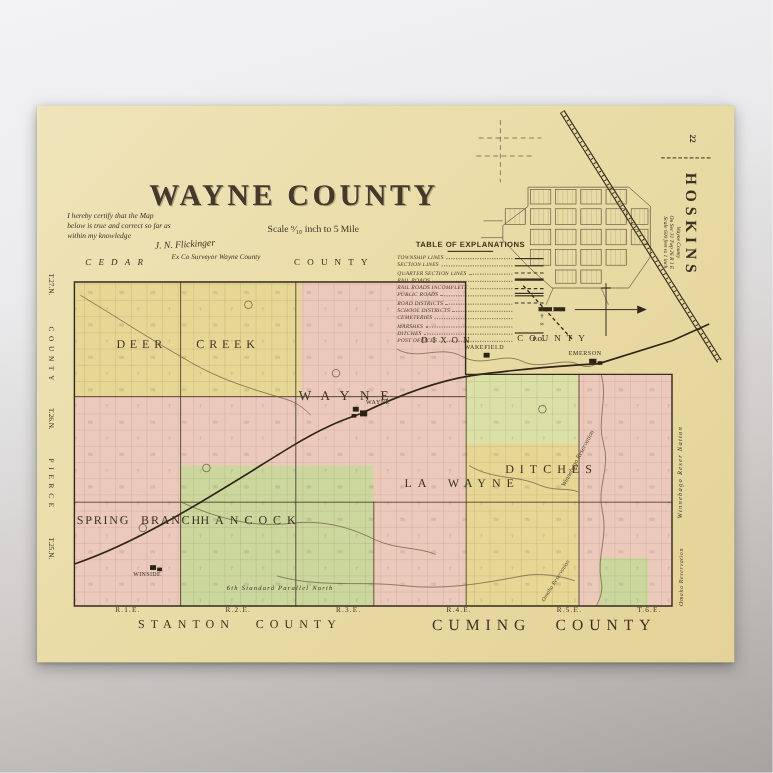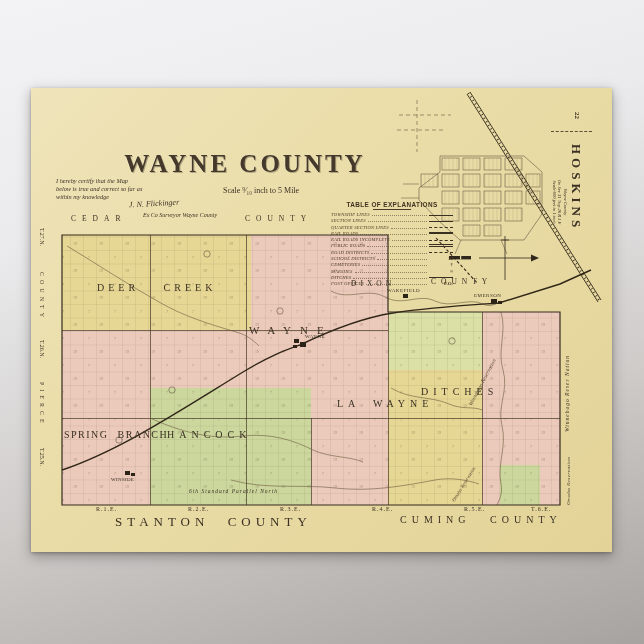--- a/index.html
+++ b/index.html
@@ -227,26 +227,26 @@
         </div>
     </div>
 
     <div class="lbl rot90" style="left:552px;top:56px;width:108px;font-size:13px;font-weight:bold;letter-spacing:4px;">HOSKINS</div>
     <div class="lbl rot90 cap" style="left:537px;top:68px;width:92px;">
       <div>Wayne County</div>
       <div>On Sec 31 Twp 26 R 1 E</div>
       <div>Scale 600 feet to 1 inch</div>
     </div>
 
-    <div class="lbl" style="left:40px;top:127px;font-size:7.5px;letter-spacing:6px;">CEDAR</div>
+    <div class="lbl" style="left:40px;top:127px;font-size:7.5px;letter-spacing:6px;font-style:italic;">CEDAR</div>
     <div class="lbl" style="left:214px;top:127px;font-size:7.5px;letter-spacing:6px;">COUNTY</div>
     <div class="lbl" style="left:320px;top:192px;font-size:7.5px;letter-spacing:4px;">DIXON</div>
     <div class="lbl" style="left:400px;top:190px;font-size:7.5px;letter-spacing:5px;">COUNTY</div>
-    <div class="lbl" style="left:84px;top:427px;font-size:13px;letter-spacing:5px;word-spacing:10px;">STANTON COUNTY</div>
-    <div class="lbl" style="left:329px;top:426px;font-size:10px;letter-spacing:5px;word-spacing:12px;margin-left:40px;">CUMING COUNTY</div>
+    <div class="lbl" style="left:84px;top:427px;font-size:10px;letter-spacing:5px;word-spacing:10px;">STANTON COUNTY</div>
+    <div class="lbl" style="left:329px;top:426px;font-size:13px;letter-spacing:5px;word-spacing:12px;">CUMING COUNTY</div>
 
     <div class="lbl rot90" style="left:14px;top:140px;font-size:6px;">T.27.N.</div>
     <div class="lbl rot90" style="left:14px;top:184px;font-size:6px;letter-spacing:4px;">COUNTY</div>
     <div class="lbl rot90" style="left:14px;top:252px;font-size:6px;">T.26.N.</div>
     <div class="lbl rot90" style="left:14px;top:294px;font-size:6px;letter-spacing:4px;">PIERCE</div>
     <div class="lbl rot90" style="left:14px;top:360px;font-size:6px;">T.25.N.</div>
 
     <div class="lbl" style="left:65px;top:418px;font-size:6px;letter-spacing:1px;">R.1.E.</div>
     <div class="lbl" style="left:157px;top:418px;font-size:6px;letter-spacing:1px;">R.2.E.</div>
     <div class="lbl" style="left:249px;top:418px;font-size:6px;letter-spacing:1px;">R.3.E.</div>

